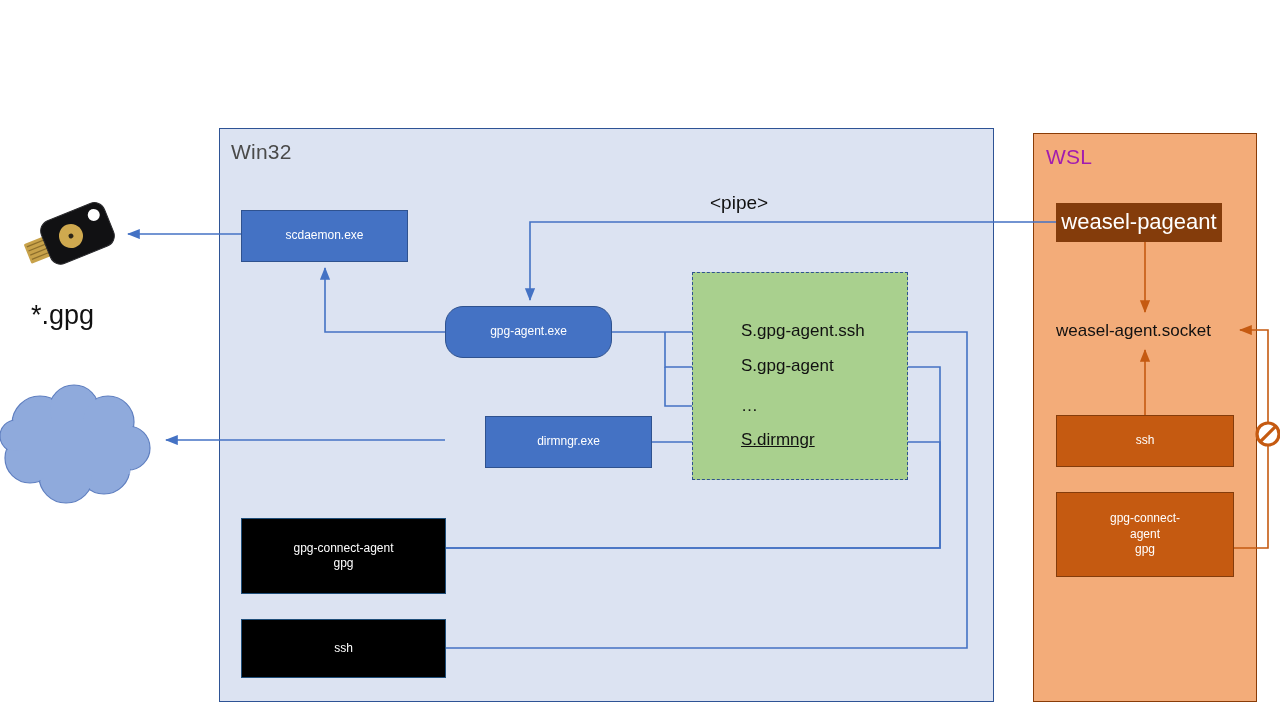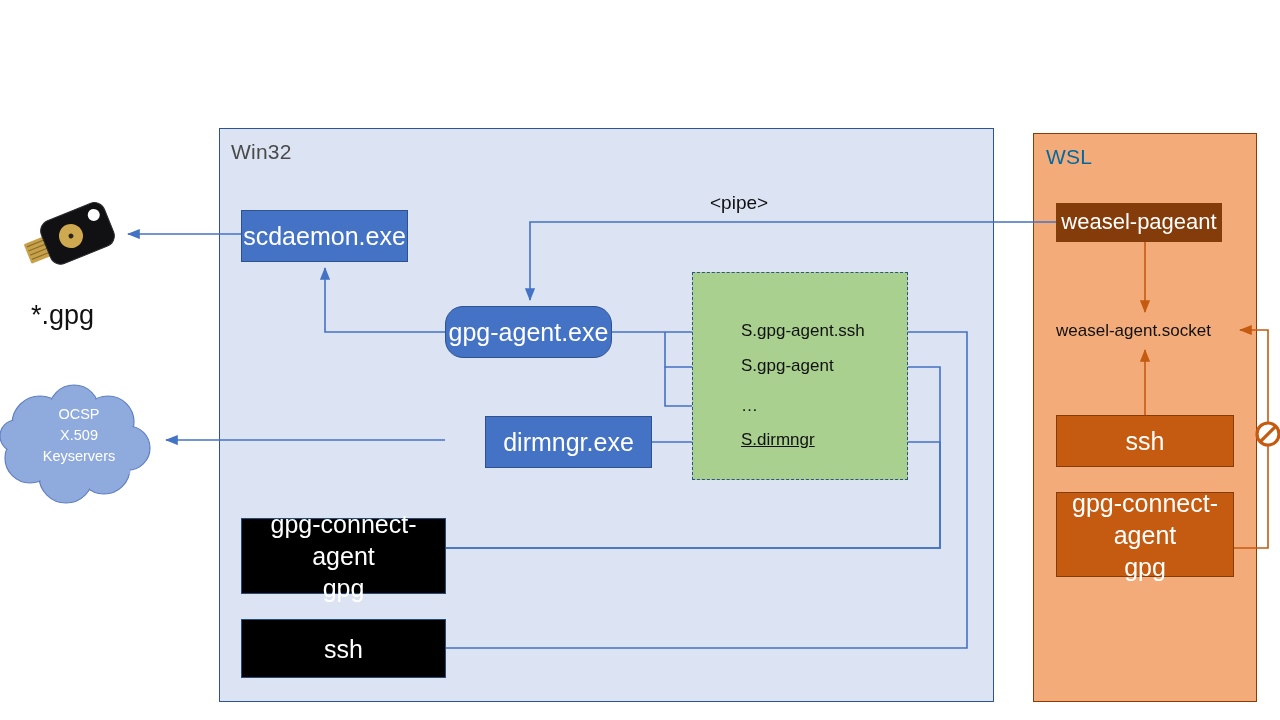--- a/index.html
+++ b/index.html
@@ -30,32 +30,32 @@
     left: 1033px; top: 133px; width: 224px; height: 569px;
     background: #f3ac79;
     border: 1.6px solid #8a3c07;
   }
   .panel-title {
     position: absolute;
     font-size: 21px;
     letter-spacing: .2px;
   }
   #win32-title { left: 231px; top: 140px; color: #4a4a4a; }
-  #wsl-title   { left: 1046px; top: 145px; color: #0369a1; }
+  #wsl-title   { left: 1046px; top: 145px; color: #a21caf; }
 
   
   .box {
     position: absolute;
     box-sizing: border-box;
     display: flex;
     align-items: center;
     justify-content: center;
     text-align: center;
     color: #ffffff;
-    font-size: 25px;
+    font-size: 12px;
     line-height: 1.28;
     z-index: 5;
   }
   .box-blue {
     background: #4472c4;
     border: 1.4px solid #2f528f;
   }
   .box-cyan {
     background: #000000;
     border: 1.4px solid #1f4e79;
@@ -306,25 +306,20 @@
         <circle cx="108" cy="38" r="25"></circle>
         <circle cx="128" cy="64" r="21"></circle>
         <circle cx="104" cy="84" r="25"></circle>
         <circle cx="66" cy="92" r="26"></circle>
         <circle cx="30" cy="74" r="24"></circle>
         <circle cx="16" cy="52" r="15"></circle>
         <rect x="20" y="35" width="110" height="55"></rect>
       </g>
     </svg>
   </div>
-  <div id="cloud-text">
-    <div>OCSP</div>
-    <div>X.509</div>
-    <div>Keyservers</div>
-  </div>
 
   <svg id="wires-top" viewBox="0 0 1280 720" xmlns="http://www.w3.org/2000/svg">
     <g>
       <circle cx="1268" cy="434" r="11" fill="#ffffff" stroke="#c55a11" stroke-width="3.2"></circle>
       <line x1="1260.6" y1="441.4" x2="1275.4" y2="426.6" stroke="#c55a11" stroke-width="3.2"></line>
     </g>
   </svg>
 
 </div>
 

